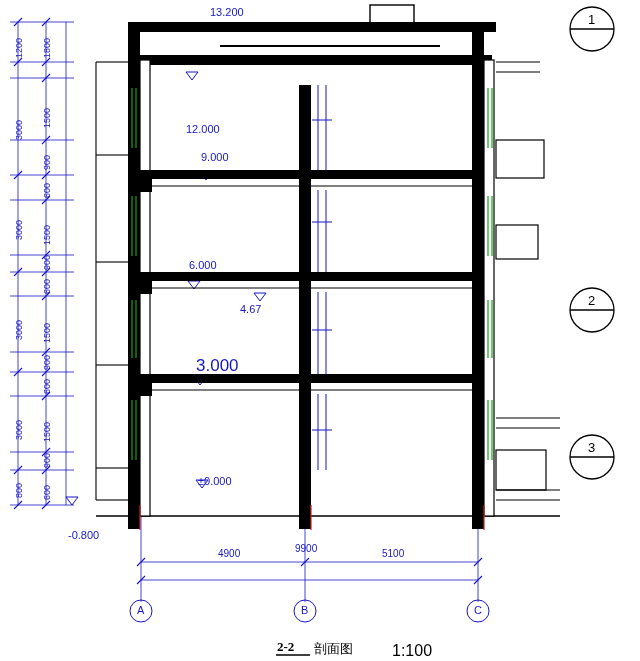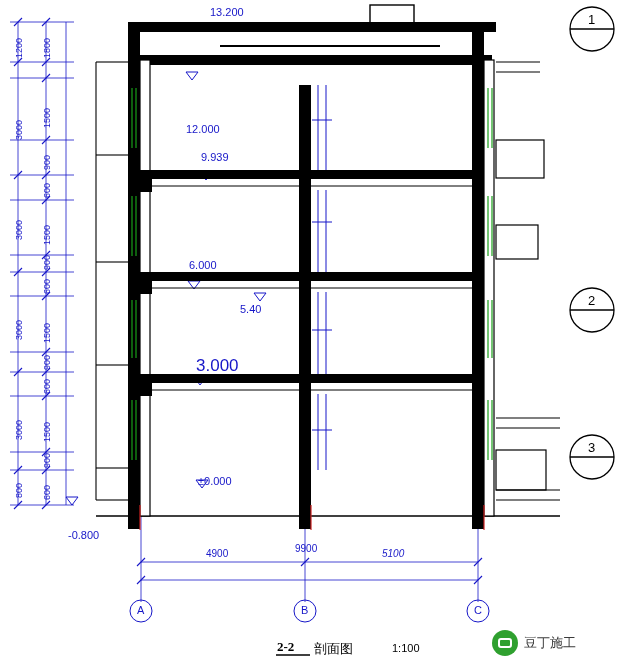--- a/index.html
+++ b/index.html
@@ -4,21 +4,21 @@
 <style>
   html,body{margin:0;padding:0;background:#ffffff;}
   body{width:640px;height:661px;position:relative;overflow:hidden;
        font-family:"Liberation Sans", sans-serif;color:#000;}
   #stage{position:absolute;left:0;top:0;width:592px;height:661px;}
   svg{position:absolute;left:0;top:0;}
   .lbl{position:absolute;font-size:10px;color:#1616c8;white-space:nowrap;}
   .vlbl{position:absolute;font-size:9px;color:#1616c8;white-space:nowrap;
         transform-origin:0 0;transform:rotate(-90deg);}
   .title{position:absolute;font-size:13px;color:#000;white-space:nowrap;font-family:Liberation Serif, serif;}
-  .scale{position:absolute;font-size:11px;color:#000;white-space:nowrap;}
+  .scale{position:absolute;font-size:16px;color:#000;white-space:nowrap;}
   .wm{position:absolute;display:flex;align-items:center;gap:6px;}
   .wm-circ{width:26px;height:26px;border-radius:50%;background:#2fa02f;
            position:relative;}
   .wm-circ:before{content:"";position:absolute;left:6px;top:8px;width:14px;height:10px;
            border:2px solid #fff;border-radius:3px;box-sizing:border-box;}
   .wm-txt{font-size:13px;color:#3a3a3a;}
   .circnum{position:absolute;font-size:13px;color:#000;}
 </style>
 </head>
 <body>
@@ -234,23 +234,23 @@
     <line x1="570" y1="457" x2="614" y2="457"></line>
   </g>
 
   <g stroke="#000" stroke-width="1.6">
     <line x1="276" y1="655" x2="310" y2="655"></line>
   </g>
 </svg>
 
 <div class="lbl" style="left:210px;top:6px;font-size:11px;">13.200</div>
 <div class="lbl" style="left:186px;top:80px;font-size:11px;margin-top:43px;">12.000</div>
-<div class="lbl" style="left:201px;top:151px;font-size:11px;">9.939</div>
+<div class="lbl" style="left:201px;top:151px;font-size:11px;">9.000</div>
 <div class="lbl" style="left:189px;top:259px;font-size:11px;">6.000</div>
-<div class="lbl" style="left:240px;top:303px;font-size:11px;">5.40</div>
+<div class="lbl" style="left:240px;top:303px;font-size:11px;">4.67</div>
 <div class="lbl" style="left:196px;top:356px;font-size:17px;">3.000</div>
 <div class="lbl" style="left:198px;top:459px;font-size:11px;margin-top:16px;">±0.000</div>
 <div class="lbl" style="left:68px;top:485px;font-size:11px;margin-top:44px;">-0.800</div>
 
 <div class="vlbl" style="left:14px;top:58px;">1200</div>
 <div class="vlbl" style="left:14px;top:140px;">3000</div>
 <div class="vlbl" style="left:14px;top:240px;">3000</div>
 <div class="vlbl" style="left:14px;top:340px;">3000</div>
 <div class="vlbl" style="left:14px;top:440px;">3000</div>
 <div class="vlbl" style="left:14px;top:498px;">800</div>
@@ -262,34 +262,30 @@
 <div class="vlbl" style="left:42px;top:245px;">1500</div>
 <div class="vlbl" style="left:42px;top:270px;">900</div>
 <div class="vlbl" style="left:42px;top:294px;">600</div>
 <div class="vlbl" style="left:42px;top:343px;">1500</div>
 <div class="vlbl" style="left:42px;top:370px;">900</div>
 <div class="vlbl" style="left:42px;top:394px;">600</div>
 <div class="vlbl" style="left:42px;top:442px;">1500</div>
 <div class="vlbl" style="left:42px;top:468px;">900</div>
 <div class="vlbl" style="left:42px;top:500px;">600</div>
 
-<div class="lbl" style="left:206px;top:548px;text-align:right;">4900</div>
-<div class="lbl" style="left:382px;top:548px;font-style:italic;">5100</div>
+<div class="lbl" style="left:218px;top:548px;text-align:right;">4900</div>
+<div class="lbl" style="left:382px;top:548px;">5100</div>
 <div class="lbl" style="left:295px;top:543px;">9900</div>
 
 <div class="lbl" style="left:137px;top:604px;font-size:11px;">A</div>
 <div class="lbl" style="left:301px;top:604px;font-size:11px;">B</div>
 <div class="lbl" style="left:474px;top:604px;font-size:11px;">C</div>
 
 <div class="circnum" style="left:588px;top:12px;">1</div>
 <div class="circnum" style="left:588px;top:293px;">2</div>
 <div class="circnum" style="left:588px;top:440px;">3</div>
 
 <div class="title" style="left:277px;top:639px;font-weight:bold;">2-2</div>
 <div class="title" style="left:314px;top:640px;">剖面图</div>
 <div class="scale" style="left:392px;top:642px;">1:100</div>
 
-<div class="wm" style="left:492px;top:630px;">
-  <span class="wm-circ"></span>
-  <span class="wm-txt">豆丁施工</span>
+
 </div>
 
-</div>
-
 </body></html>

